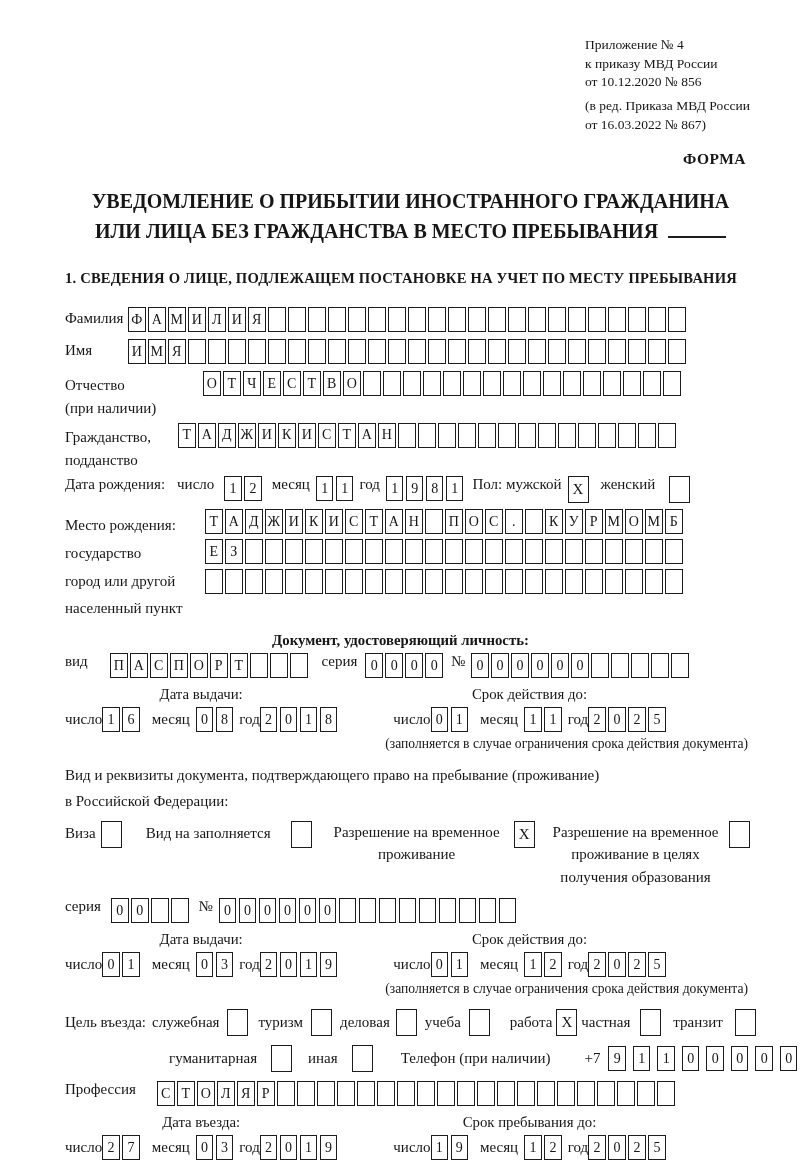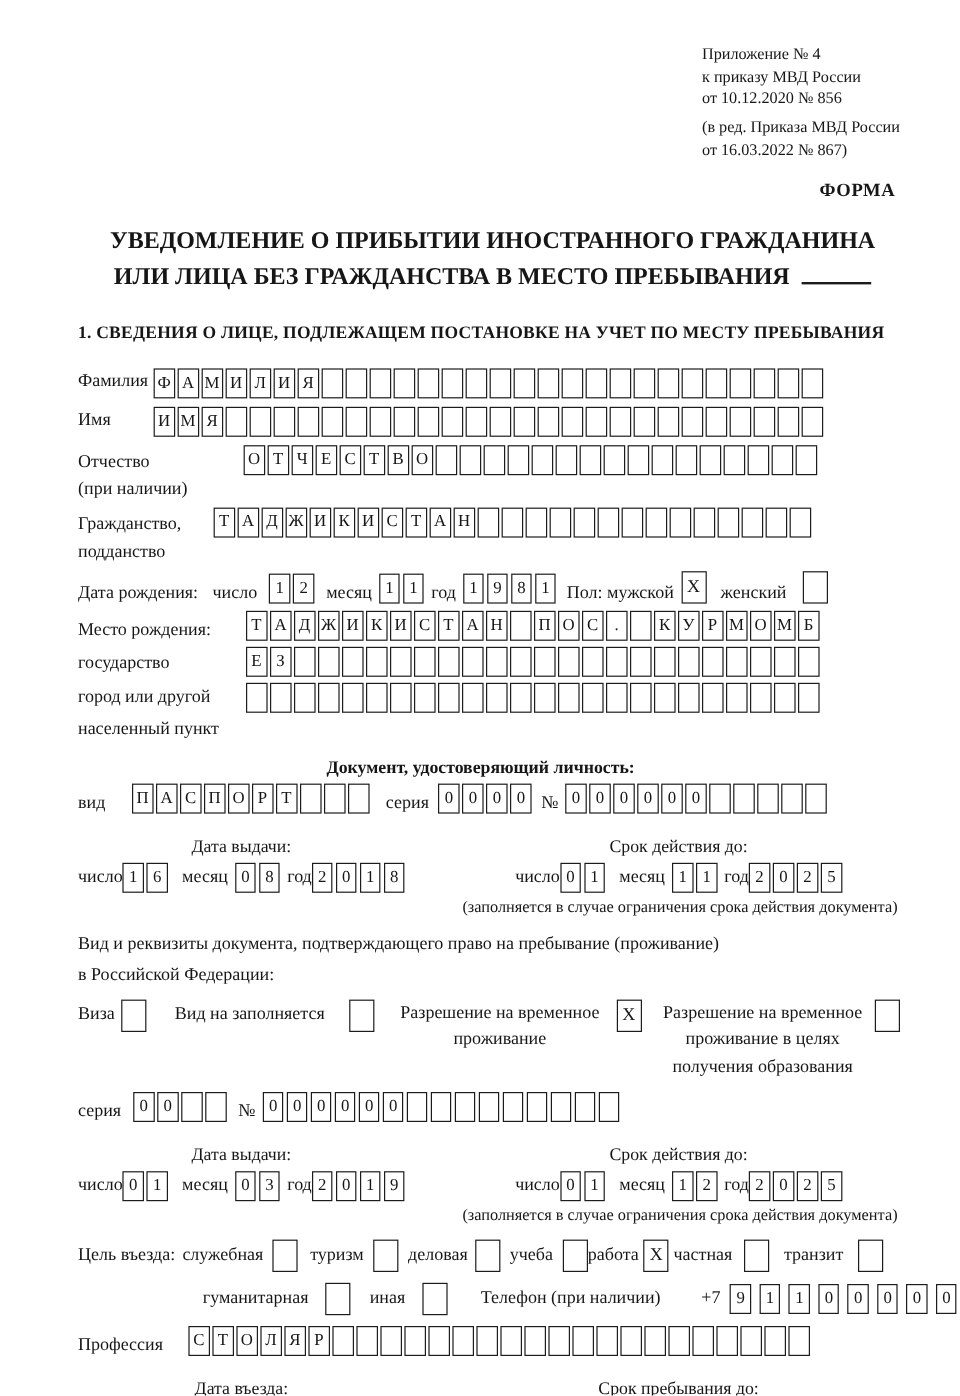--- a/index.html
+++ b/index.html
@@ -31,30 +31,30 @@
   .hdr { margin-left: 520px; font-size: 13.5px; line-height: 1.38; }
   .hdr .gap { height: 5px; }
   .forma { text-align: right; padding-right: 30px; font-weight: bold; font-size: 15.5px; margin-top: 16px; letter-spacing: .5px; }
 
   .title { text-align: center; font-weight: bold; font-size: 20px; line-height: 1.5; margin-top: 18px; margin-left: -20px; }
   .title .uline { display: inline-block; width: 58px; border-bottom: 2px solid #1c1c1c; margin-left: 10px; }
 
   .s1 { font-weight: bold; font-size: 14.6px; margin-top: 24px; letter-spacing: .2px; }
 
   .frow { display: flex; align-items: flex-start; margin-top: 7px; }
-  .frow.vc { align-items: flex-end; }
+  .frow.vc { align-items: flex-start; }
   .flabel { flex: none; padding-top: 3px; }
   .lbl2 { line-height: 1.55; }
   .small-gap { width: 6px; flex: none; }
 
   .mr-rows > .cellrow { display: flex; margin-bottom: 5px; }
 
   .doc-hdr { text-align: center; font-weight: bold; font-size: 14.8px; margin: 9px 40px 2px 0; }
 
-  .dates { display: flex; margin-top: 20px; gap: 36px; }
+  .dates { display: flex; margin-top: 8px; }
   .dg { }
   .dg-title { text-align: center; font-size: 14.8px; margin-bottom: 4px; }
   .dg-row { display: flex; align-items: center; white-space: nowrap; }
   .note { text-align: right; padding-right: 28px; font-size: 13.6px; margin-top: 4px; }
 
   .intro { margin-top: 10px; line-height: 1.75; }
 
   .permit { display: flex; align-items: flex-start; margin-top: 6px; }
   .opt-label { text-align: center; line-height: 1.5; }
   .permit .cb { margin-top: 0; }
@@ -552,21 +552,21 @@
     <span>Цель въезда:</span>
     <span class="small-gap"></span>
     <span>служебная</span>
     <span class="cb" style="margin-left:8px"></span>
     <span style="margin-left:10px">туризм</span>
     <span class="cb" style="margin-left:8px"></span>
     <span style="margin-left:8px">деловая</span>
     <span class="cb" style="margin-left:6px"></span>
     <span style="margin-left:8px">учеба</span>
     <span class="cb" style="margin-left:8px"></span>
-    <span style="margin-left:0">работа</span>
+    <span style="margin-left:20px">работа</span>
     <span class="cb" style="margin-left:4px">X</span>
     <span style="margin-left:4px">частная</span>
     <span class="cb" style="margin-left:10px"></span>
     <span style="margin-left:12px">транзит</span>
     <span class="cb" style="margin-left:12px"></span>
   </div>
 
   <div class="purpose2">
     <span>гуманитарная</span>
     <span class="cb" style="margin-left:14px"></span>

